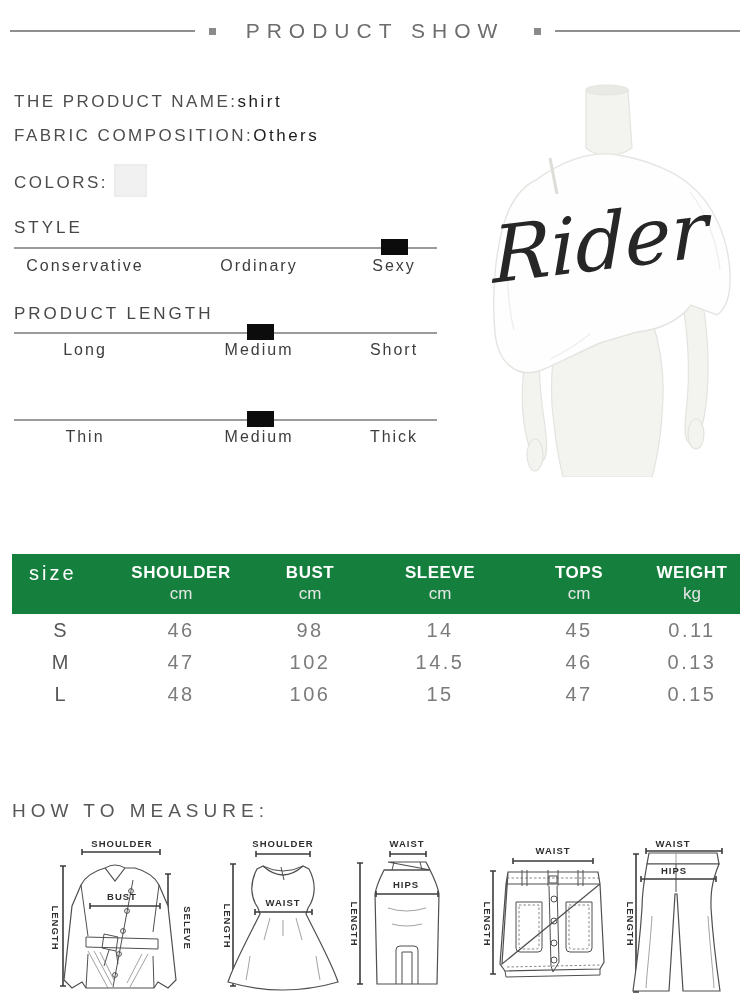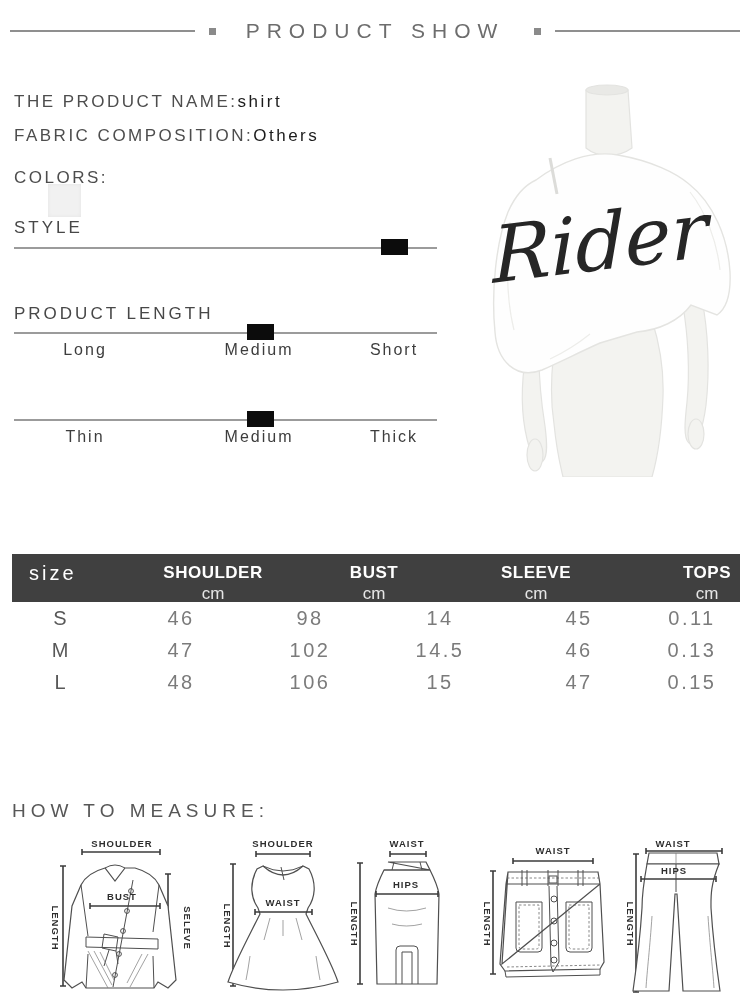--- a/index.html
+++ b/index.html
@@ -15,39 +15,39 @@
   #show-header{top:19px;}
   #show-header .rh-title{font-size:21px;letter-spacing:7px;}
   #sizetable-header{top:484px;}
   #sizetable-header .rh-title{font-size:28px;letter-spacing:7px;color:#5e5e5e;}
   
   .info-row{position:absolute;left:14px;font-size:17px;letter-spacing:2.5px;white-space:nowrap;}
   .info-label{color:#4d4d4d;}
   .info-value{color:#1b1b1b;}
   #name-row{top:92px;}
   #fabric-row{top:126px;}
-  #colors-row{top:168px;display:flex;align-items:center;flex-direction:column;}
+  #colors-row{top:168px;display:flex;align-items:center;}
   .swatch{width:33px;height:33px;background:#f1f1f1;margin-left:6px;margin-top:-4px;
           box-shadow:inset 0 0 4px rgba(0,0,0,0.05);}
   
   .attr-label{position:absolute;left:14px;font-size:17px;letter-spacing:3px;color:#474747;white-space:nowrap;}
   .attr-line{position:absolute;left:14px;width:423px;height:2px;background:#9b9b9b;}
   .attr-marker{position:absolute;width:27px;height:16px;background:#0c0c0c;}
   .attr-options{position:absolute;left:14px;width:423px;height:20px;}
   .attr-options span{position:absolute;transform:translateX(-50%);font-size:16px;letter-spacing:2px;color:#3d3d3d;white-space:nowrap;}
   .opt-0{left:71px;} .opt-1{left:245px;} .opt-2{left:380px;}
   #style-label{top:218px;} #style-line{top:247px;} #style-marker{left:381px;top:239px;} #style-options{top:257px;}
   #length-label{top:304px;} #length-line{top:332px;} #length-marker{left:247px;top:324px;} #length-options{top:341px;}
   #thick-label{top:391px;} #thick-line{top:419px;} #thick-marker{left:247px;top:411px;} #thick-options{top:428px;}
   
   .photo{position:absolute;left:440px;top:62px;width:310px;height:415px;}
   
   .size-table{position:absolute;left:12px;top:554px;width:728px;}
   .st-head{display:grid;grid-template-columns:96px 146px 112px 148px 130px 96px;
-           background:#404040;height:48px;gap:32px;}
+           background:#15803d;height:60px;}
   .st-hcell{text-align:center;padding-top:9px;}
   .st-hlabel{color:#ffffff;font-weight:bold;font-size:17px;letter-spacing:0.5px;line-height:20px;}
   .st-hunit{color:#e6e6e6;font-size:17px;line-height:15px;margin-top:3px;}
   .st-size-cell{text-align:left;padding-left:17px;}
   .st-size-cell .st-hlabel{font-weight:normal;font-size:20px;letter-spacing:3px;}
   .st-row{display:grid;grid-template-columns:96px 146px 112px 148px 130px 96px;height:32px;align-items:center;}
   .st-row:first-of-type{margin-top:13px;}
   .st-rsize{text-align:center;font-size:20px;color:#585858;}
   .st-rval{text-align:center;font-size:20px;letter-spacing:2.5px;color:#7b7b7b;}
   
@@ -84,20 +84,25 @@
     <span class="info-label">THE PRODUCT NAME:</span><span class="info-value">shirt</span>
   </div>
   <div class="info-row" id="colors-row">
     <span class="info-label">COLORS:</span>
     <span class="swatch"></span>
   </div>
 
   <div class="attr-label" id="style-label">STYLE</div>
   <div class="attr-line" id="style-line"></div>
   <div class="attr-marker" id="style-marker"></div>
+  <div class="attr-options" id="style-options">
+    <span class="opt-0">Conservative</span>
+    <span class="opt-1">Ordinary</span>
+    <span class="opt-2">Sexy</span>
+  </div>
 
   <div class="attr-label" id="length-label">PRODUCT LENGTH</div>
   <div class="attr-line" id="length-line"></div>
   <div class="attr-marker" id="length-marker"></div>
   <div class="attr-options" id="length-options">
     <span class="opt-0">Long</span>
     <span class="opt-1">Medium</span>
     <span class="opt-2">Short</span>
   </div>
 

